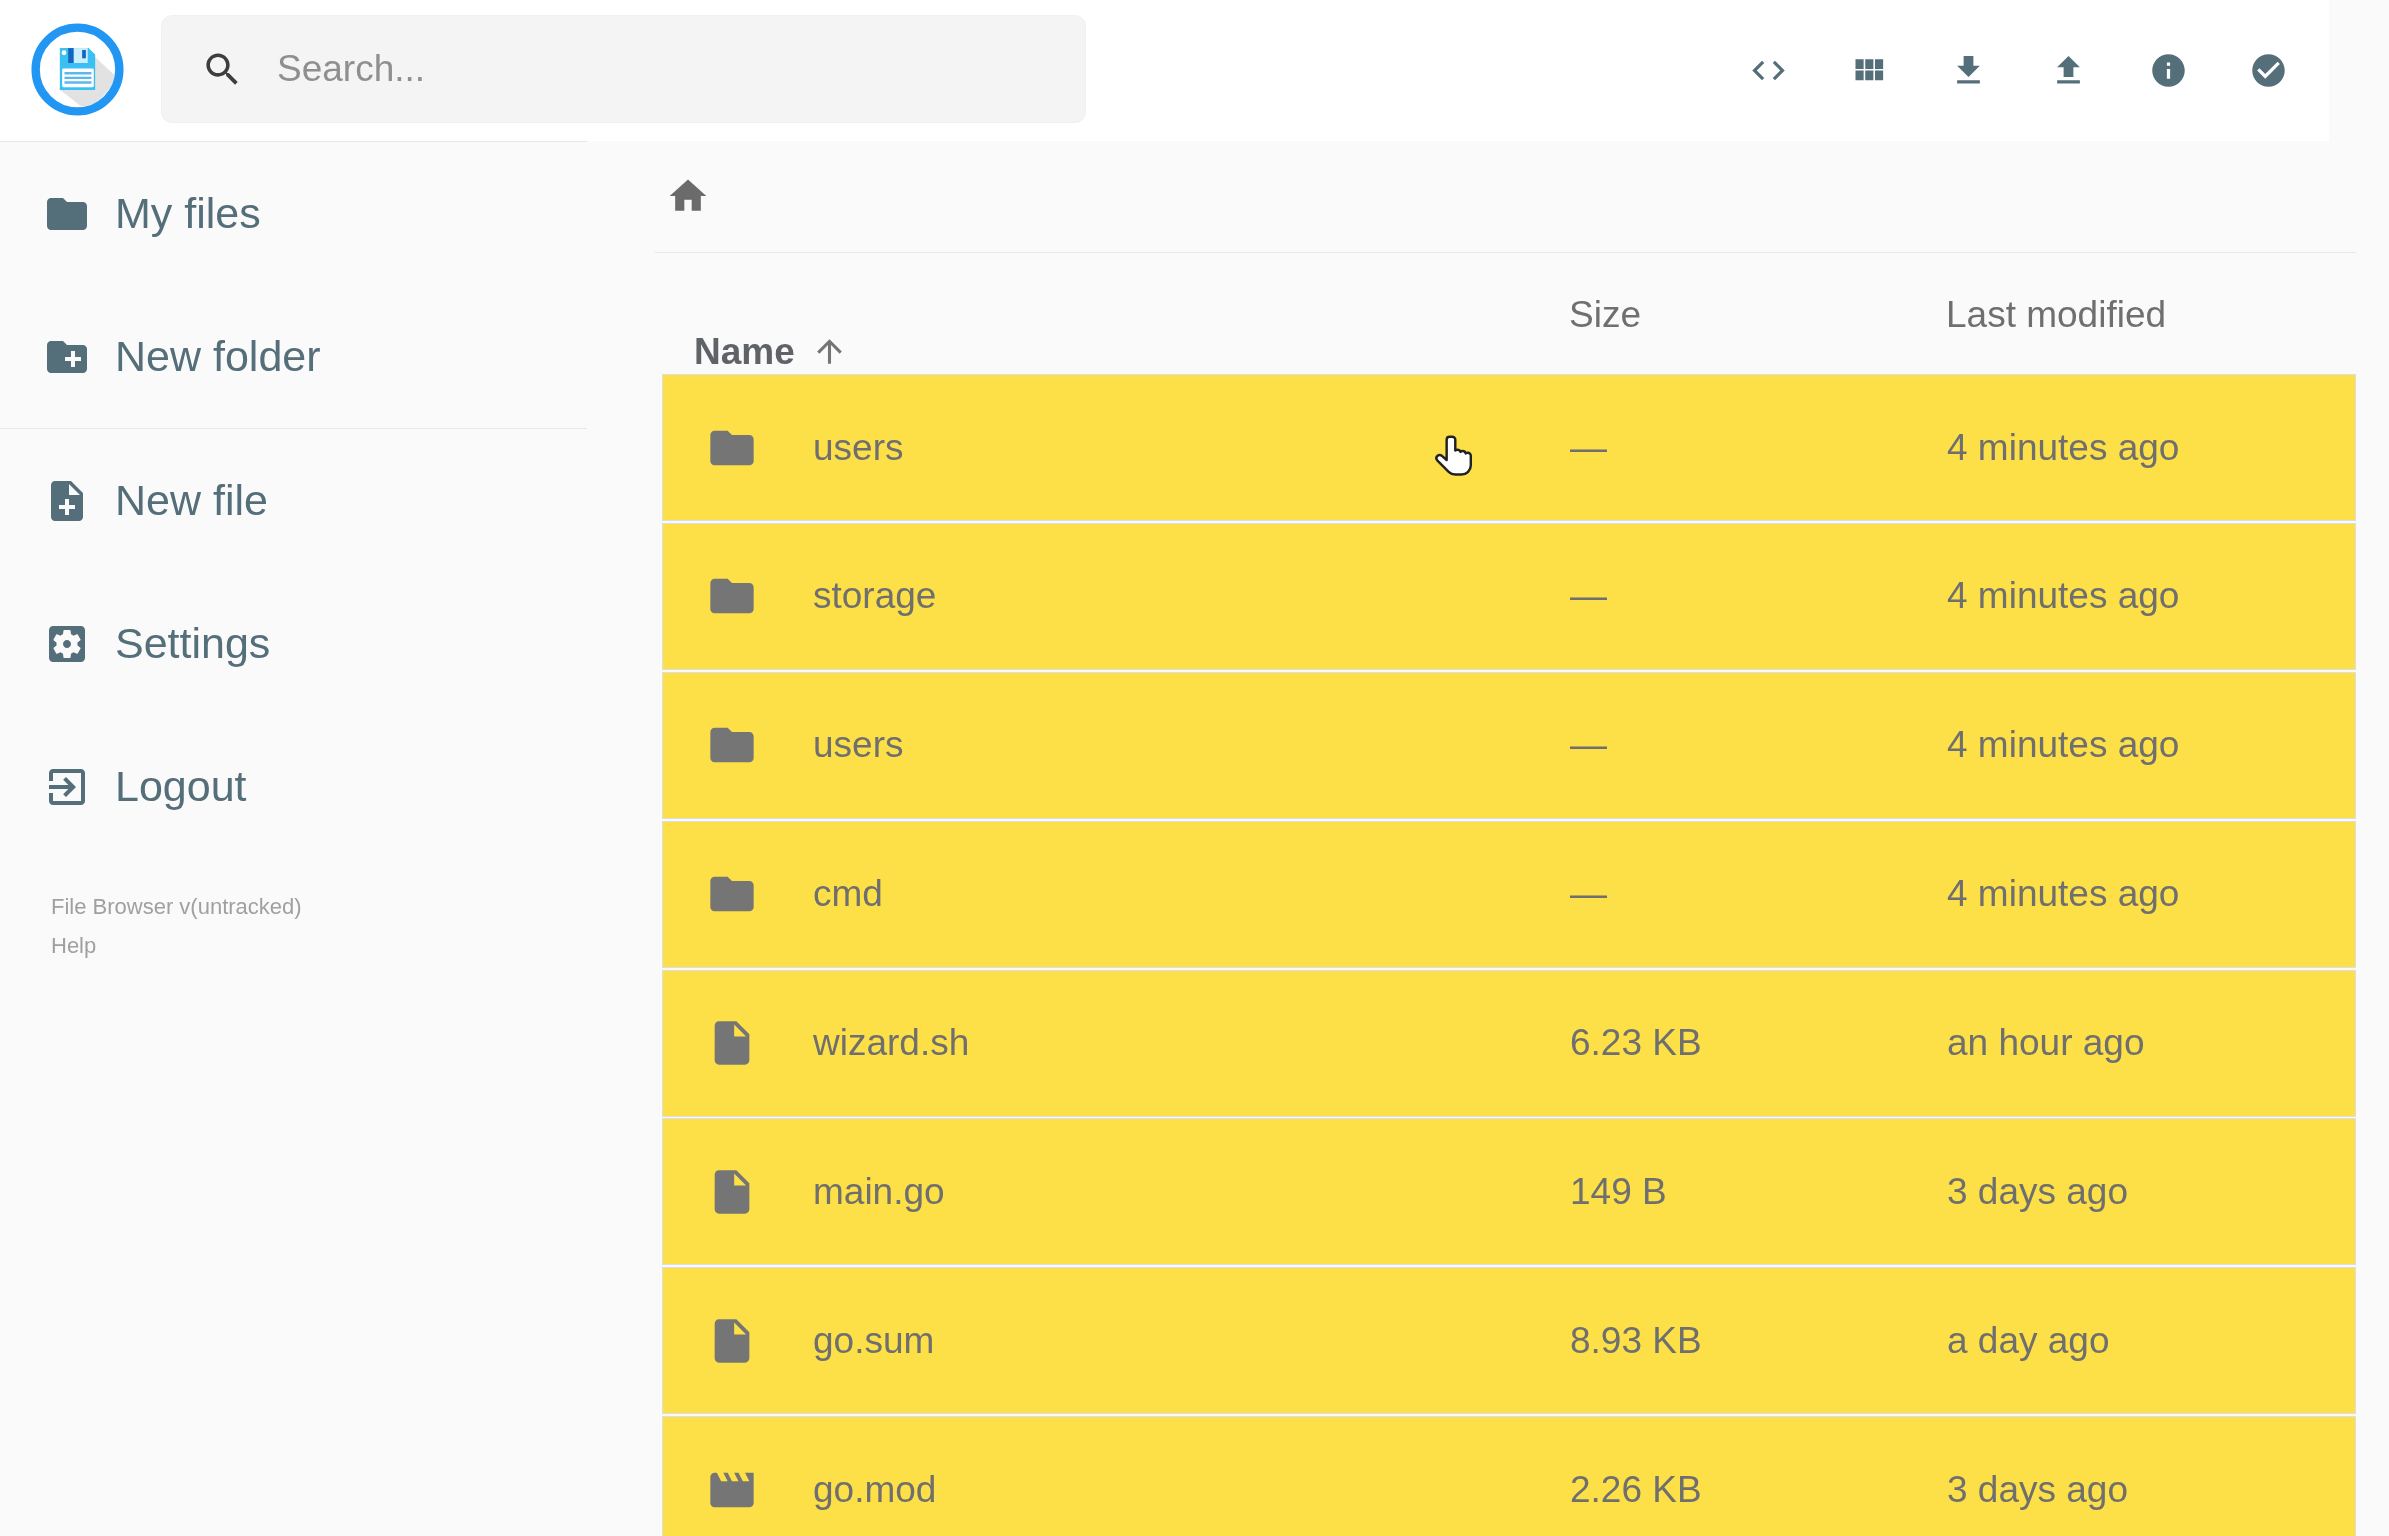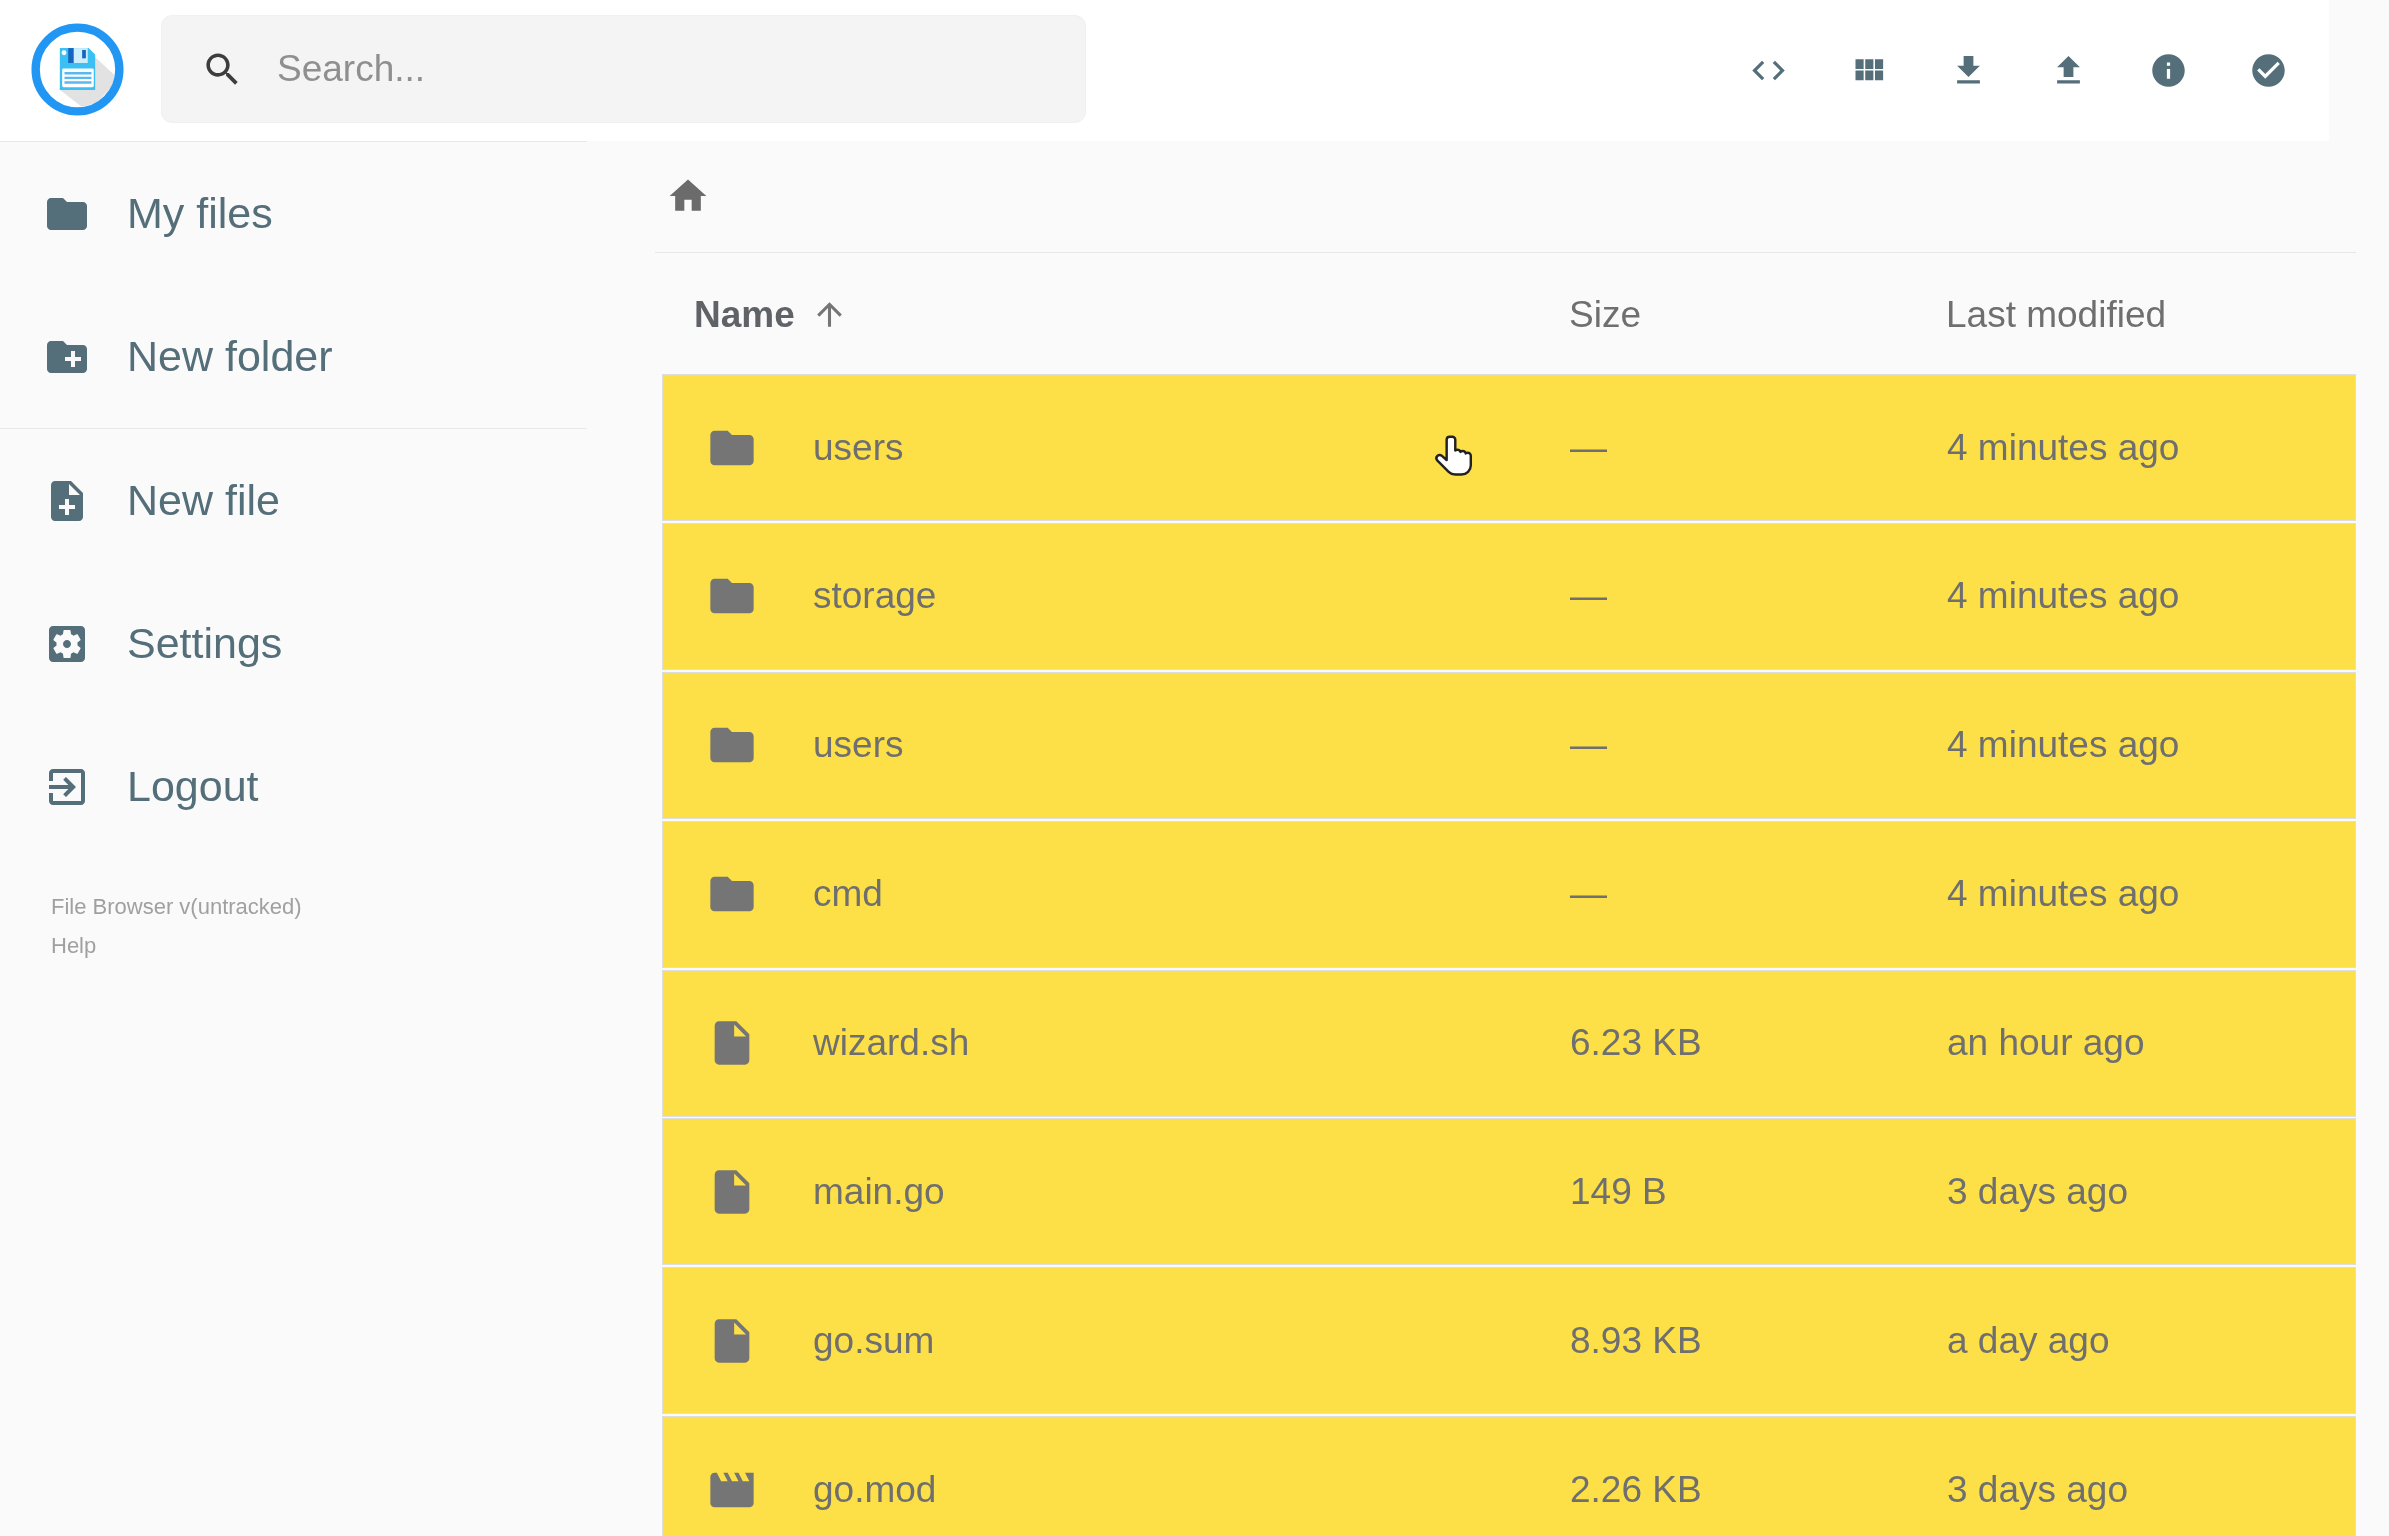--- a/index.html
+++ b/index.html
@@ -28,32 +28,32 @@
   }
   .search input::placeholder { color:#8f8f8f; opacity:1; }
   .actions { position:absolute; right:41px; top:0; height:141px; display:flex; align-items:center; gap:61px; }
   .actions button { width:39px; height:39px; border:0; background:none; padding:0; cursor:pointer; }
   .actions svg { width:39px; height:39px; fill:#546e7a; }
 
   
   .sidebar { position:absolute; left:0; top:141px; width:587px; bottom:0; }
   .sb-item {
     height:143px; display:flex; align-items:center;
-    padding-left:43px; gap:36px; font-size:43px; color:#546e7a; cursor:pointer;
+    padding-left:43px; gap:24px; font-size:43px; color:#546e7a; cursor:pointer;
   }
   .sb-item svg { width:48px; height:48px; fill:#546e7a; flex:none; }
   .sb-divider { border-top:1.9px solid #e8e8e8; height:0; }
   .sb-footer { position:absolute; left:51px; top:746px; font-size:22px; color:#a0a0a0; }
   .sb-footer .line { display:block; line-height:39px; cursor:pointer; }
 
   
   .home-crumb { position:absolute; left:666px; top:174px; width:44px; height:44px; fill:#6b6b6b; cursor:pointer; }
   .crumb-divider { position:absolute; left:655px; top:252px; width:1701px; height:0; border-top:1.9px solid #e8e8e8; }
   .col-head { position:absolute; top:294px; font-size:37px; line-height:41px; color:#6f6f6f; cursor:pointer; background:none; border:0; font-family:inherit; padding:0; }
-  .col-head.name { left:694px; font-weight:bold; color:#5f6368; display:flex; align-items:center; gap:16.7px; }
+  .col-head.name { left:694px; font-weight:bold; color:#5f6368; display:flex; align-items:center; gap:16.7px;margin-top:37px; }
   .col-head.name svg { width:37px; height:37px; fill:#757575; }
   .col-head.size { left:1569px; }
   .col-head.modified { left:1946px; }
 
   
   .listing { position:absolute; left:662px; top:374px; width:1694px; }
   .row {
     position:relative; height:147px; margin-bottom:1.9px;
     background:#fde047; border:0.9px solid #dedede; cursor:pointer;
   }

